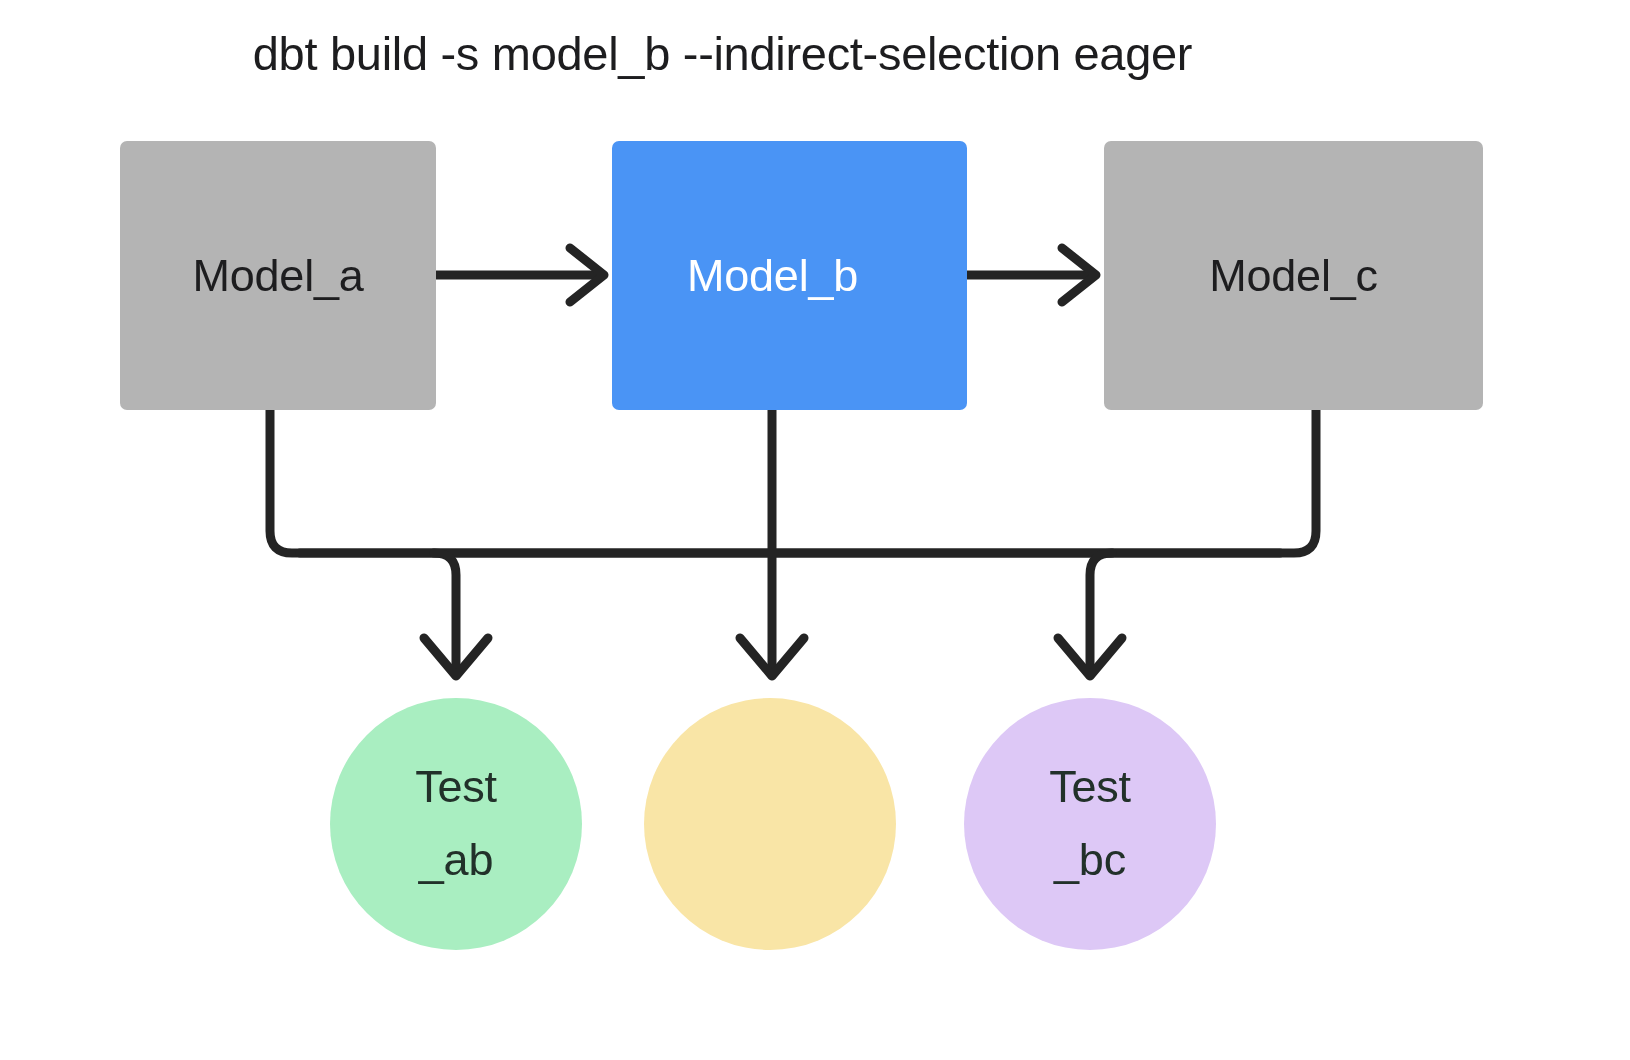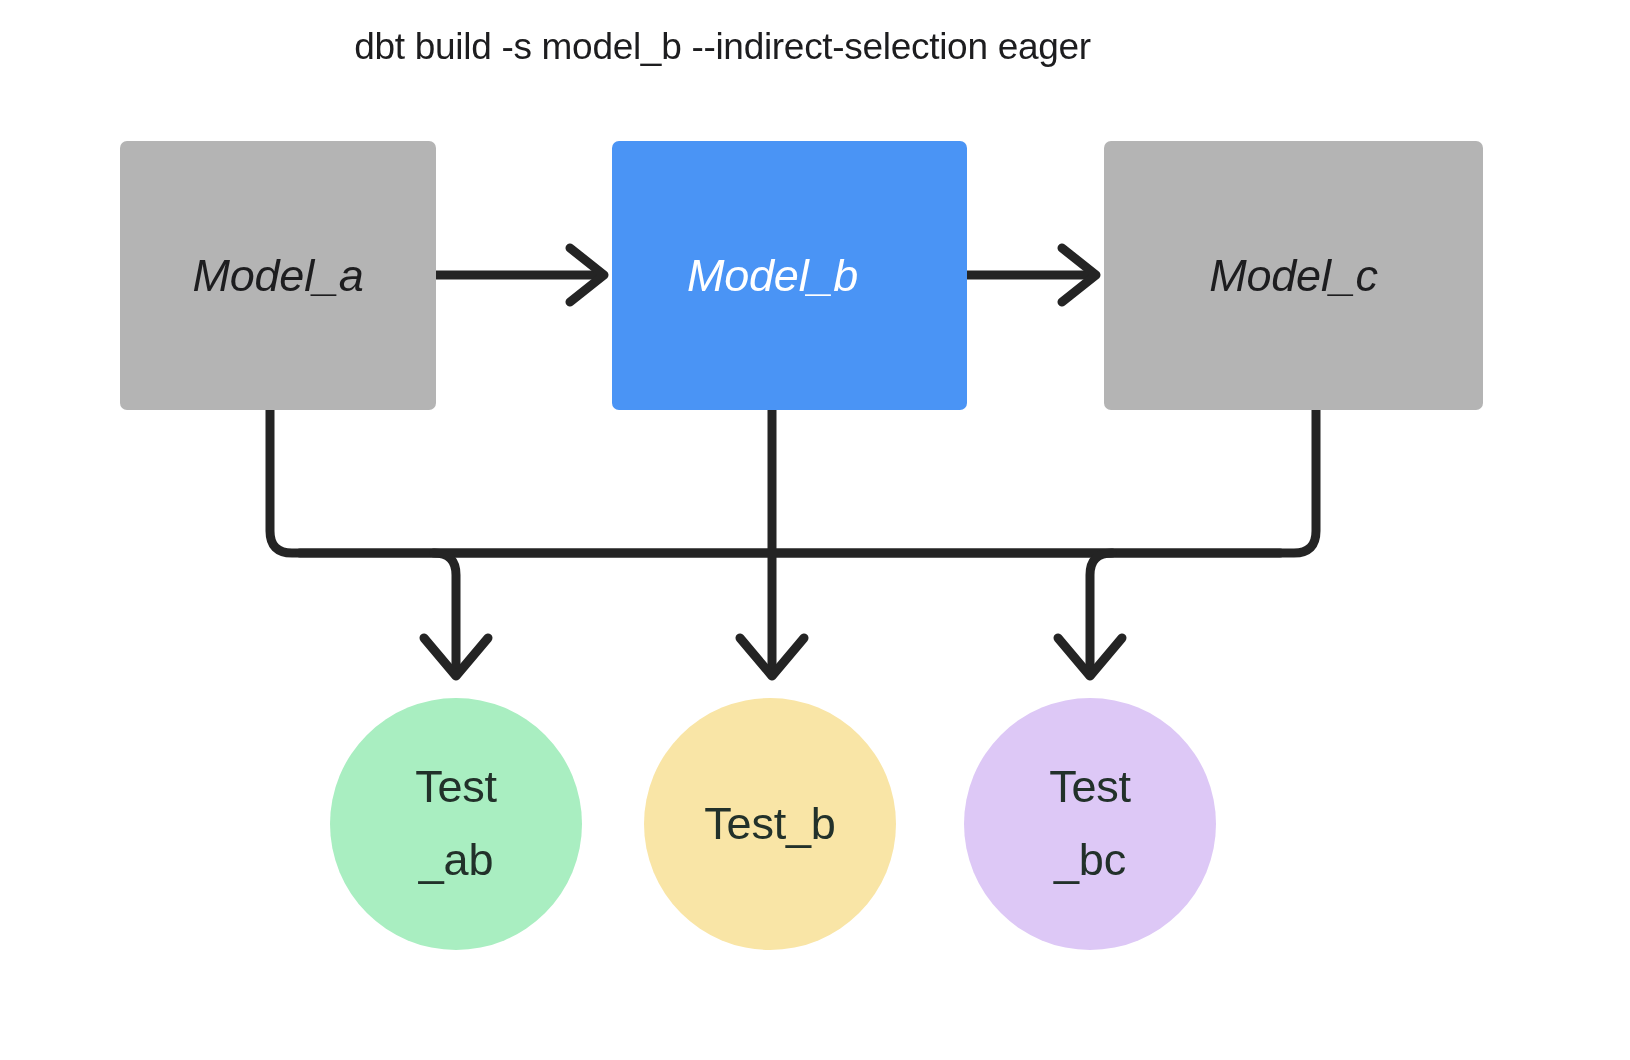--- a/index.html
+++ b/index.html
@@ -32,34 +32,33 @@
     text-align: center;
     pointer-events: none;
     white-space: pre-line;
   }
   .title-text {
     position: absolute;
     left: 0;
     top: 26px;
     width: 1445px;
     text-align: center;
-    font-size: 37px;
+    font-size: 47px;
     color: #1d1d1f;
     letter-spacing: -0.3px;
     font-weight: 400;
   }
   .model-box {
     position: absolute;
     border-radius: 7px;
   }
   .model-text {
     font-size: 45px;
     line-height: 1.05;
     letter-spacing: -0.2px;
-    font-style: italic;
   }
   .test-circle {
     position: absolute;
     border-radius: 50%;
   }
   .test-text {
     font-size: 45px;
     line-height: 1.62;
     letter-spacing: -0.2px;
   }
@@ -117,19 +116,18 @@
   <div class="node-label model-text" style="left:612px; top:141px; width:321px; height:269px; color:#ffffff;">Model_b</div>
 
   <div class="model-box" style="left:1104px; top:141px; width:379px; height:269px; background:#b4b4b4;"></div>
   <div class="node-label model-text" style="left:1104px; top:141px; width:379px; height:269px; color:#1d1d1f;">Model_c</div>
 
   <div class="test-circle" style="left:330px; top:698px; width:252px; height:252px; background:#a9eec1;"></div>
   <div class="node-label test-text" style="left:330px; top:698px; width:252px; height:252px; color:#22312a;">Test
 _ab</div>
 
   <div class="test-circle" style="left:644px; top:698px; width:252px; height:252px; background:#f9e5a6;"></div>
-  <div class="node-label test-text" style="left:644px; top:698px; width:252px; height:252px; color:#22312a;">Test_b</div>
 
   <div class="test-circle" style="left:964px; top:698px; width:252px; height:252px; background:#ddc8f6;"></div>
   <div class="node-label test-text" style="left:964px; top:698px; width:252px; height:252px; color:#22312a;">Test
 _bc</div>
 
 </div>
 
 </body></html>

